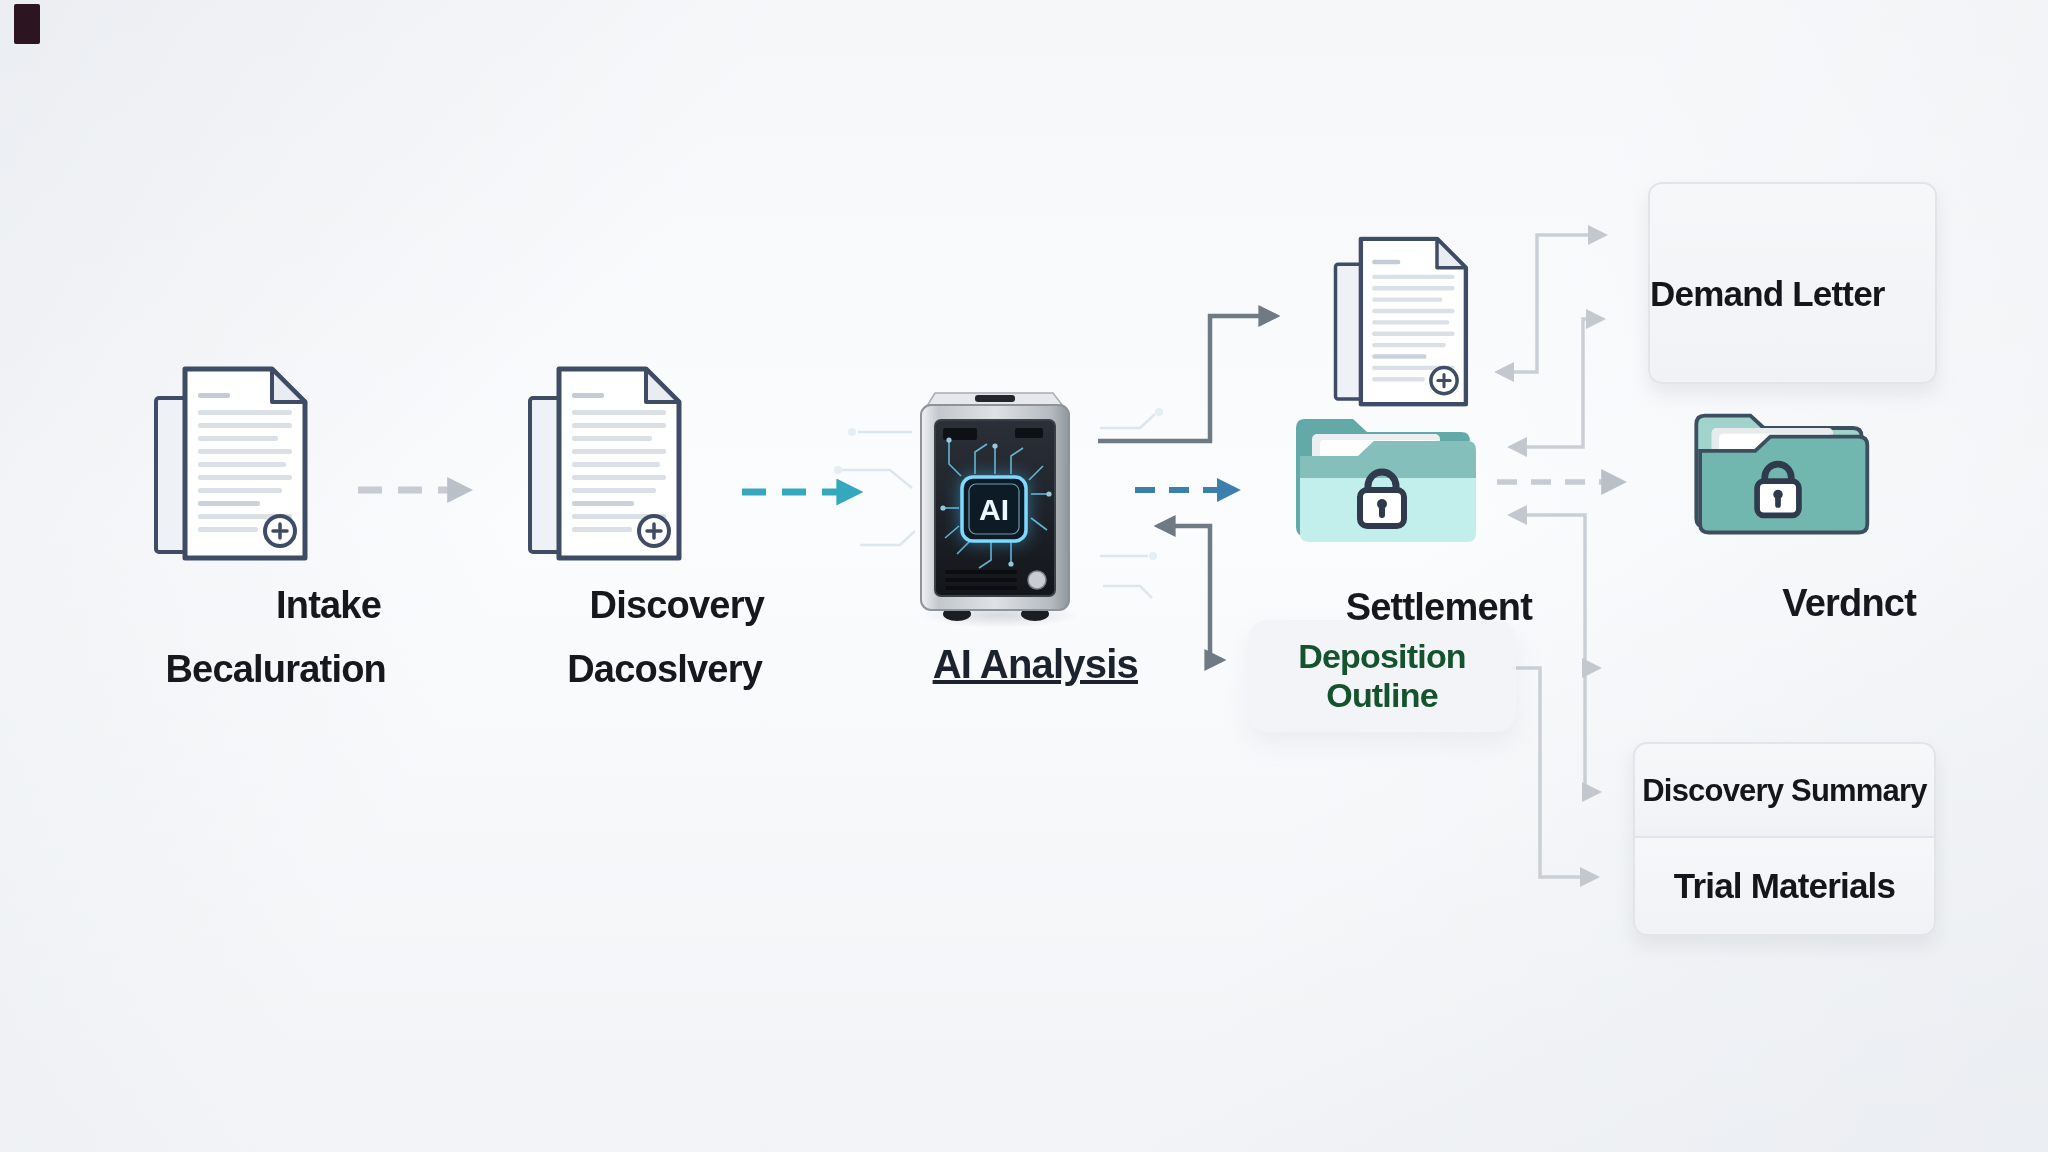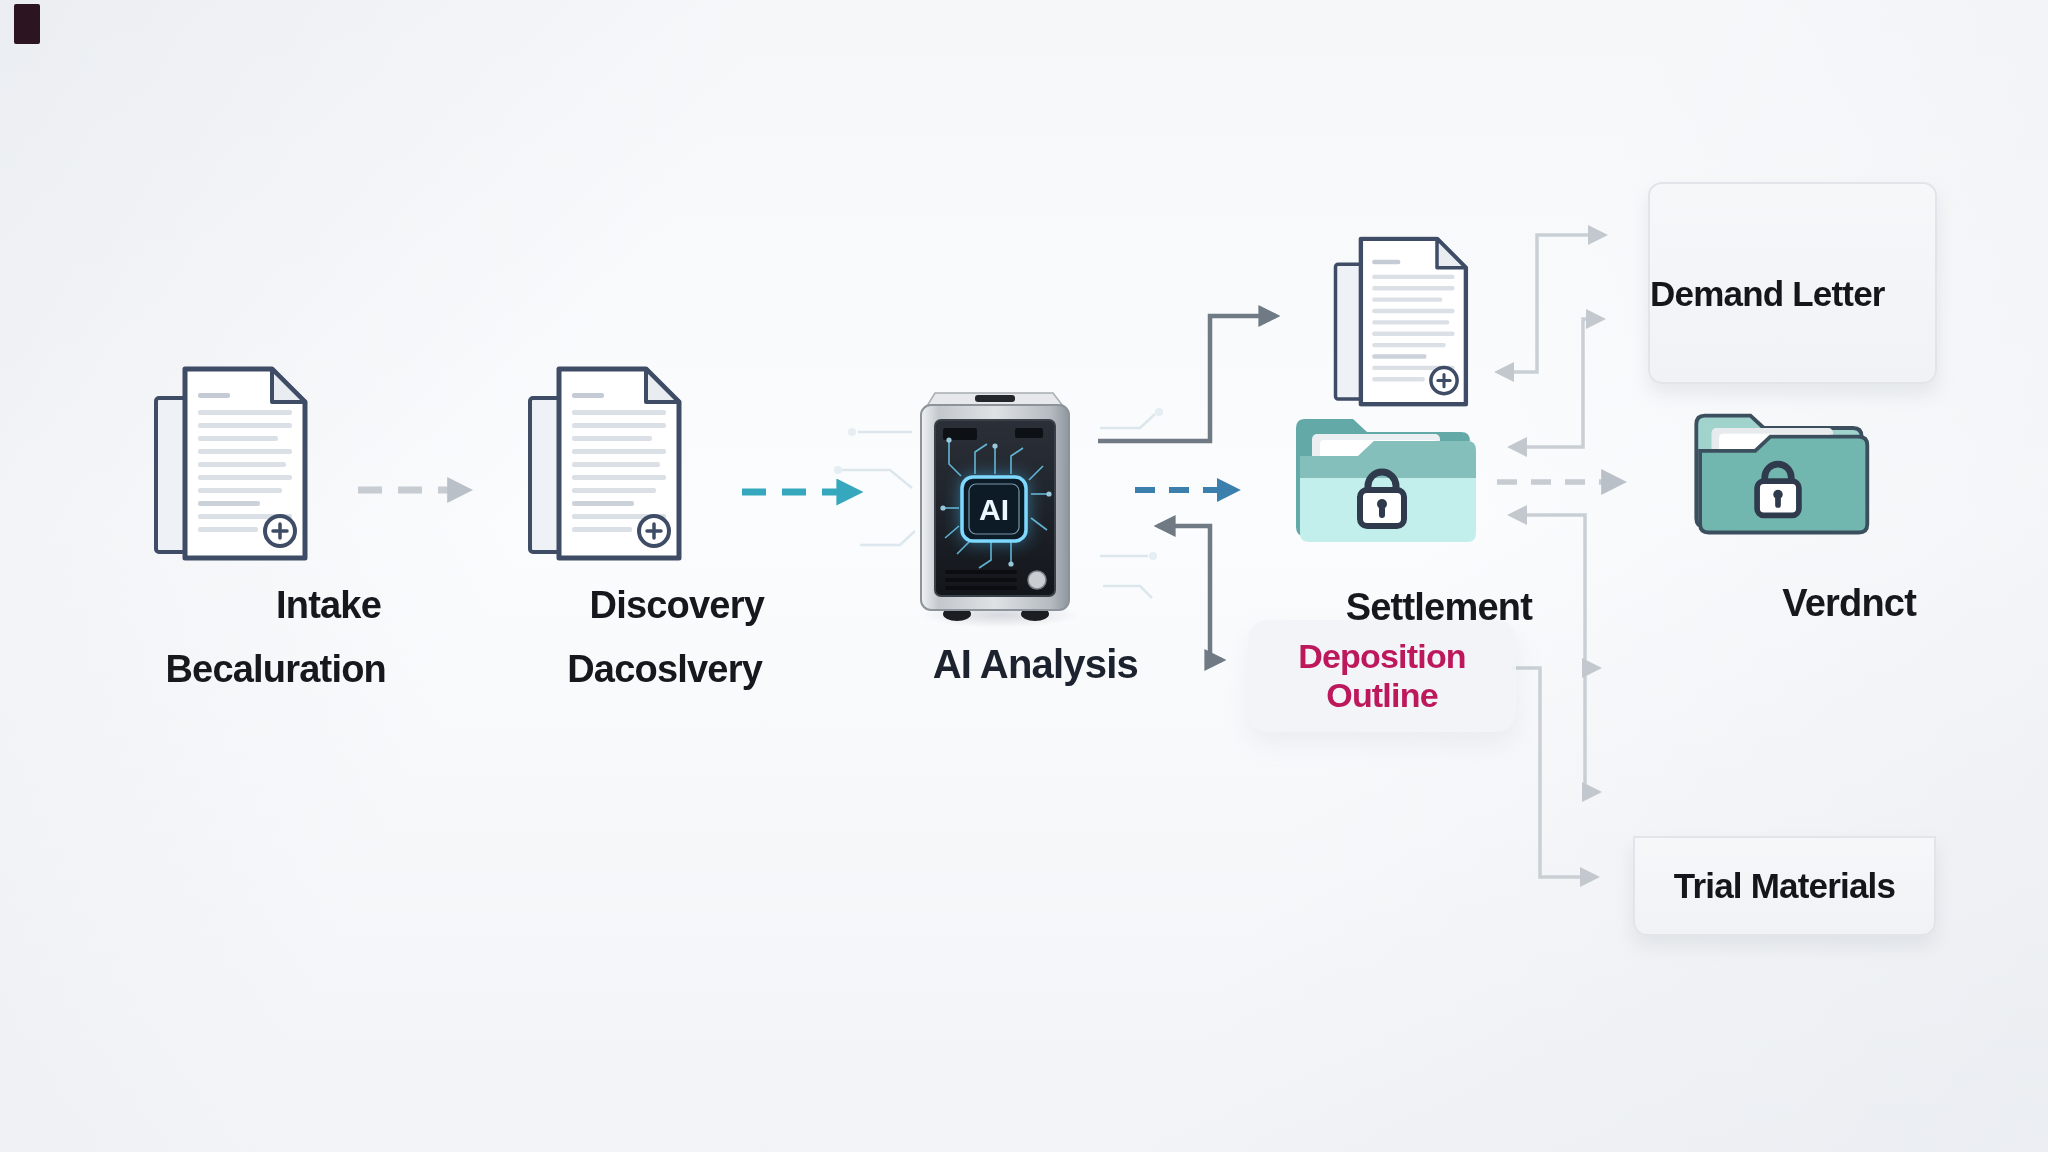--- a/index.html
+++ b/index.html
@@ -16,42 +16,42 @@
       linear-gradient(180deg,#f6f7f9 0%, #fbfcfd 45%, #f1f3f6 100%);
   }
   .abs{position:absolute;}
   svg.overlay{position:absolute;left:0;top:0;width:2048px;height:1152px;}
 
   .label{
     position:absolute;text-align:right;font-weight:700;
     color:#16181d;letter-spacing:-0.8px;line-height:1.05;
   }
   .t38{font-size:38px;}
-  .t40{font-size:40px;color:#1c222e;}
+  .t40{font-size:40px;color:#1c222e;text-decoration:underline;}
 
   .out-box{
     position:absolute;
     background:linear-gradient(180deg,#f6f7f9,#f0f2f5);
     border:2px solid #e1e5e9;
     border-radius:14px;
     box-shadow:0 10px 18px rgba(148,158,172,.18);
     display:flex;align-items:center;justify-content:center;
     text-align:center;font-weight:700;color:#14161b;letter-spacing:-0.8px;
   }
   .out-box .wrap{line-height:1.06;}
   .t35{font-size:35px;}
   .t31{font-size:31px;}
 
   .soft-box{
     position:absolute;
     background:rgba(241,243,246,.92);
     border-radius:20px;
     box-shadow:0 12px 24px rgba(160,170,185,.14);
     display:flex;align-items:center;justify-content:center;
-    text-align:center;font-weight:700;color:#be185d;letter-spacing:-0.8px;
+    text-align:center;font-weight:700;color:#14532d;letter-spacing:-0.8px;
   }
 
   .corner-mark{
     position:absolute;left:14px;top:4px;width:26px;height:40px;
     background:#2c1420;border-radius:2px;
   }
   .icon-shadow{position:absolute;background:radial-gradient(ellipse at center, rgba(120,130,145,.28), rgba(120,130,145,0) 70%);border-radius:50%;}
 </style>
 </head>
 <body>
@@ -244,18 +244,21 @@
     <rect x="30" y="36" width="128" height="74" rx="5" fill="#e8ebee"></rect>
     <rect x="38" y="42" width="118" height="66" rx="4" fill="#ffffff"></rect>
     <path d="M18 60 h58 l16 -15 h93 q9 0 9 9 v83 q0 9 -9 9 H27 q-9 0 -9 -9 Z" fill="#72b7af" stroke="#3c4f5e" stroke-width="4"></path>
     <g transform="translate(70,68)">
       <use href="#sym-lock" width="60" height="64"></use>
     </g>
   </svg>
   <div class="label t38" style="left:1616px;top:584px;width:300px">Verdnct</div>
 
 
+  <div class="out-box" style="left:1633px;top:742px;width:299px;height:94px;border-radius:14px 14px 0 0;border-bottom:none">
+    <div class="wrap t31">Discovery Summary</div>
+  </div>
 
   <div class="out-box" style="left:1633px;top:836px;width:299px;height:96px;border-radius:0 0 14px 14px">
     <div class="wrap t35">Trial Materials</div>
   </div>
 
 </div>
 
 </body></html>

